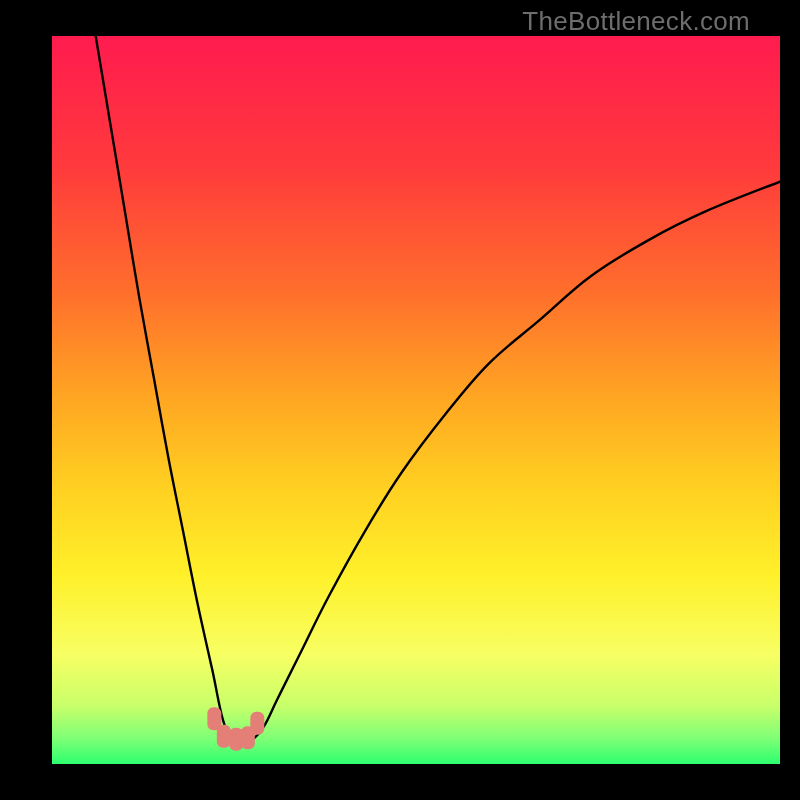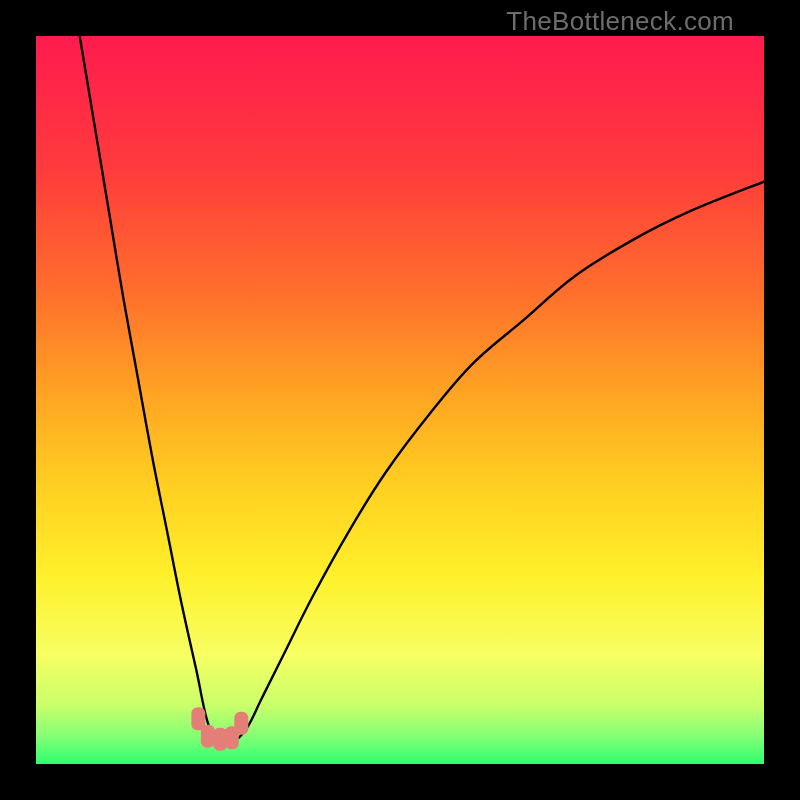--- a/index.html
+++ b/index.html
@@ -6,21 +6,21 @@
     margin: 0;
     padding: 0;
     width: 800px;
     height: 800px;
     background: #000;
     overflow: hidden;
     font-family: Arial, Helvetica, sans-serif;
   }
   .frame {
     position: absolute;
-    left: 0;
+    left: 16px;
     top: 0;
     width: 744px;
     height: 800px;
     background: #000;
   }
   .watermark {
     position: absolute;
     top: 6px;
     right: 10px;
     color: #6d6d6d;

